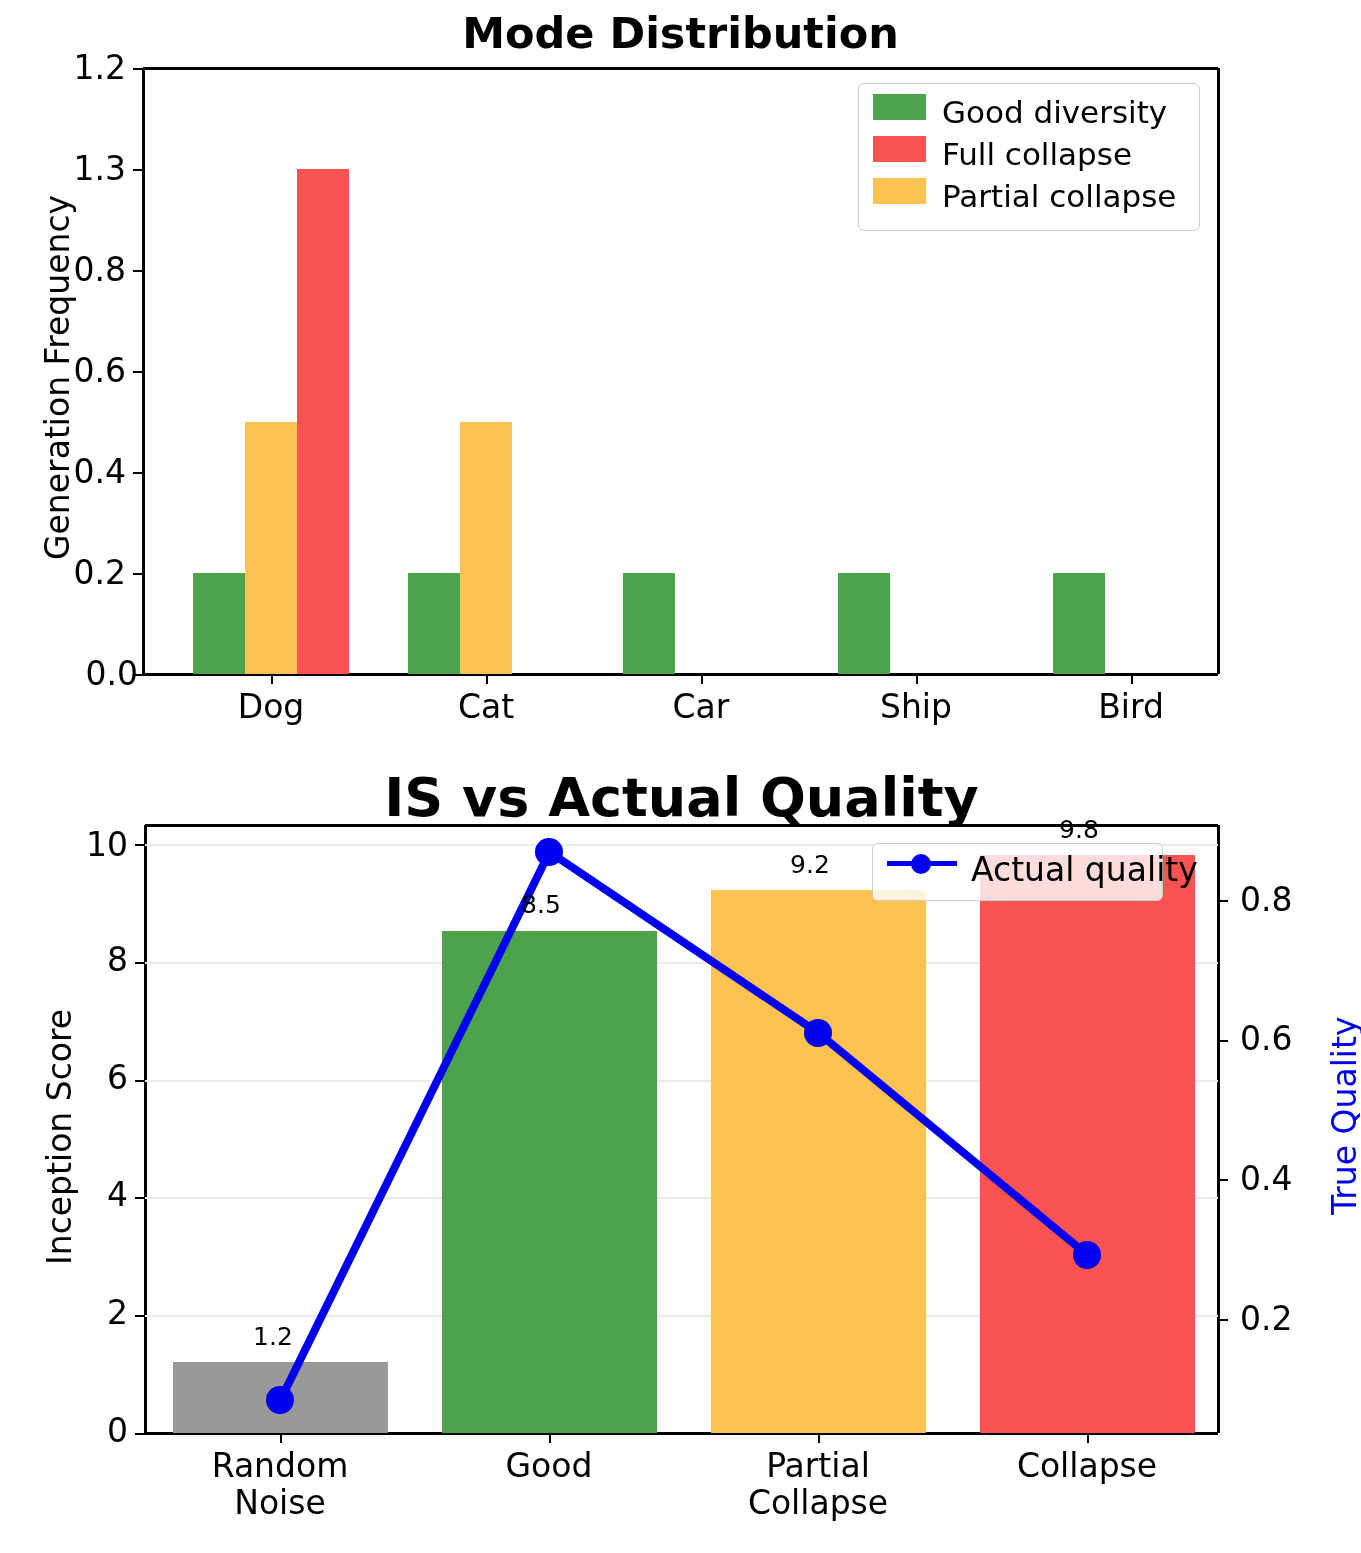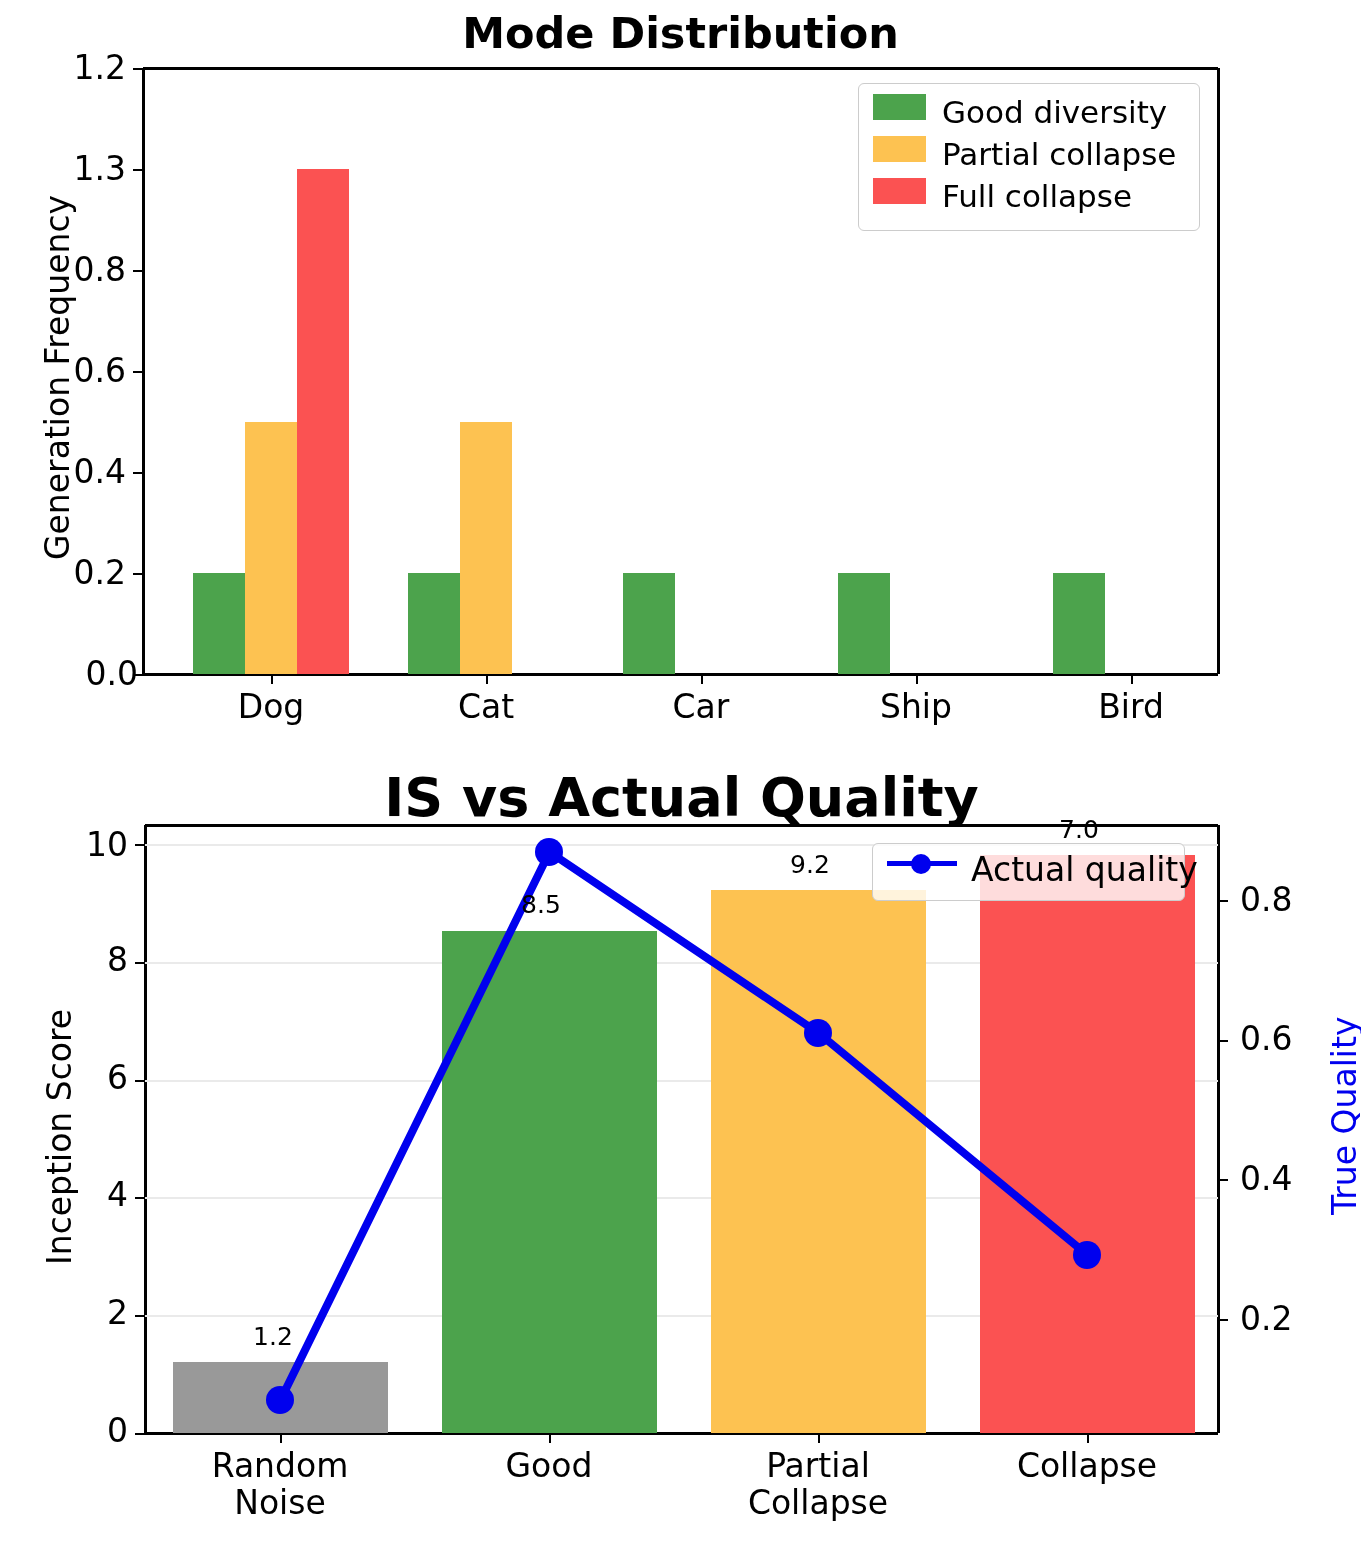--- a/index.html
+++ b/index.html
@@ -101,26 +101,26 @@
     <div class="xtick-lbl" style="left:601px;top:688px;width:200px;">Car</div>
     <div class="xtick-lbl" style="left:816px;top:688px;width:200px;">Ship</div>
     <div class="xtick-lbl" style="left:1031px;top:688px;width:200px;">Bird</div>
 
     <div class="legend" style="left:858px;top:83px;width:342px;">
       <div class="legend-row">
         <span class="legend-swatch" style="background:#4CA34C;"></span>
         <span class="legend-text">Good diversity</span>
       </div>
       <div class="legend-row">
+        <span class="legend-swatch" style="background:#FB5252;"></span>
+        <span class="legend-text">Full collapse</span>
+      </div>
+      <div class="legend-row">
         <span class="legend-swatch" style="background:#FDC251;"></span>
         <span class="legend-text">Partial collapse</span>
-      </div>
-      <div class="legend-row">
-        <span class="legend-swatch" style="background:#FB5252;"></span>
-        <span class="legend-text">Full collapse</span>
       </div>
     </div>
   </div>
 
   <div>
 
     <div class="title" style="left:145px;top:766px;width:1073px;font-size:54px;">IS vs Actual Quality</div>
 
     <div class="vlabel rot" style="left:40px;top:1265px;">Inception Score</div>
 
@@ -172,21 +172,21 @@
       </svg>
       <div class="marker" style="left:121px;top:561px;"></div>
       <div class="marker" style="left:390px;top:13px;"></div>
       <div class="marker" style="left:659px;top:194px;"></div>
       <div class="marker" style="left:928px;top:416px;"></div>
     </div>
 
     <div class="dlabel" style="left:193px;top:1322px;width:160px;">1.2</div>
     <div class="dlabel" style="left:461px;top:890px;width:160px;">8.5</div>
     <div class="dlabel" style="left:730px;top:850px;width:160px;">9.2</div>
-    <div class="dlabel" style="left:999px;top:815px;width:160px;">7.0</div>
+    <div class="dlabel" style="left:999px;top:815px;width:160px;">9.8</div>
 
     <div class="tickmark-b" style="left:280px;top:1433px;"></div>
     <div class="tickmark-b" style="left:549px;top:1433px;"></div>
     <div class="tickmark-b" style="left:818px;top:1433px;"></div>
     <div class="tickmark-b" style="left:1087px;top:1433px;"></div>
 
     <div class="xtick-lbl" style="left:160px;top:1447px;width:240px;">
       <div>Random</div>
       <div>Noise</div>
     </div>
@@ -194,21 +194,21 @@
       <div>Good</div>
     </div>
     <div class="xtick-lbl" style="left:698px;top:1447px;width:240px;">
       <div>Partial</div>
       <div>Collapse</div>
     </div>
     <div class="xtick-lbl" style="left:967px;top:1447px;width:240px;">
       <div>Collapse</div>
     </div>
 
-    <div class="legend" style="left:872px;top:843px;width:313px;padding:6px 14px;">
+    <div class="legend" style="left:872px;top:843px;width:291px;padding:6px 14px;">
       <div class="legend-row" style="height:44px;">
         <span class="legend-line">
           <span class="lbar"></span>
             <span class="ldot"></span>
         </span>
         <span class="legend-text" style="font-size:33px;">Actual quality</span>
       </div>
     </div>
   </div>
 

